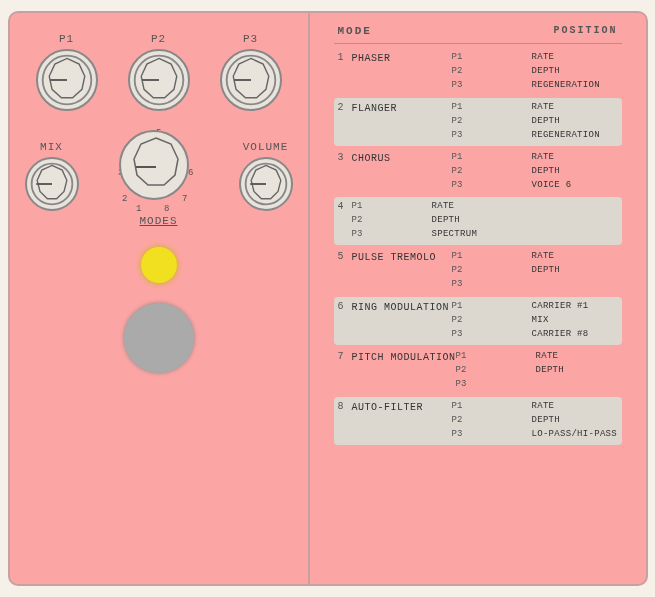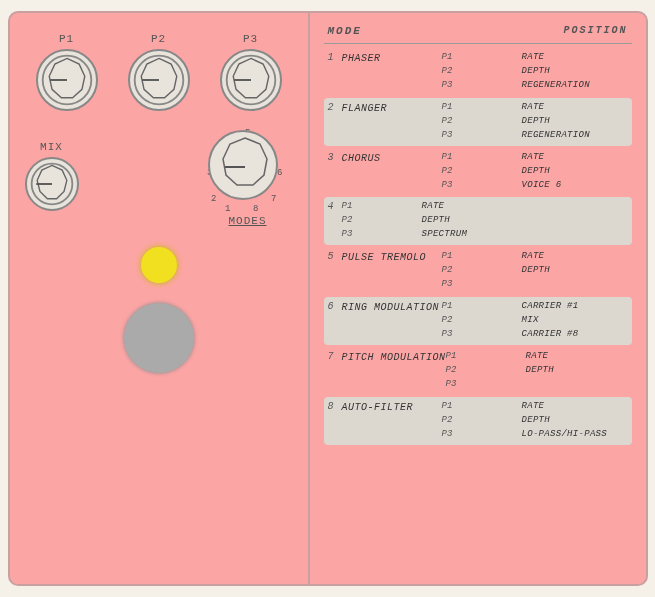--- a/index.html
+++ b/index.html
@@ -120,23 +120,22 @@
     .led-gray {
       width: 70px;
       height: 70px;
       border-radius: 50%;
       background: #aaa;
       box-shadow: 0 0 4px #888;
     }
     
     .right-panel {
       flex: 1;
-      padding: 12px 14px;
+      padding: 12px 24px;
       overflow: hidden;
-      font-style: italic;
     }
     .table-header {
       display: flex;
       flex-direction: row;
       justify-content: space-between;
       padding: 0 4px 6px 4px;
       border-bottom: 1px solid #999;
       margin-bottom: 4px;
     }
     .table-header-mode {
@@ -277,20 +276,30 @@
           <div class="modes-knob">
             <svg viewBox="0 0 70 70" width="70" height="70">
               <polygon points="35,6 50,12 57,27 54,43 43,53 27,53 16,43 13,27 20,12" fill="none" stroke="#666" stroke-width="1.5"></polygon>
               <line x1="35" y1="35" x2="15" y2="35" stroke="#555" stroke-width="2"></line>
             </svg>
           </div>
         </div>
         <span class="modes-label">MODES</span>
       </div>
 
+      <div class="knob-container">
+        <span class="knob-label">VOLUME</span>
+        <div class="knob small-knob">
+          <svg viewBox="0 0 54 54">
+            <circle cx="27" cy="27" r="22" fill="#e8e4dc" stroke="#888" stroke-width="2"></circle>
+            <polygon points="27,7 38,12 43,23 40,35 32,43 22,43 14,35 11,23 16,12" fill="none" stroke="#666" stroke-width="1.5"></polygon>
+            <line x1="27" y1="27" x2="10" y2="27" stroke="#555" stroke-width="2"></line>
+          </svg>
+        </div>
+      </div>
     </div>
 
     <div class="led-area">
       <div class="led-yellow"></div>
       <div class="led-gray"></div>
     </div>
   </div>
 
   <div class="right-panel">
     <div class="table-header">

